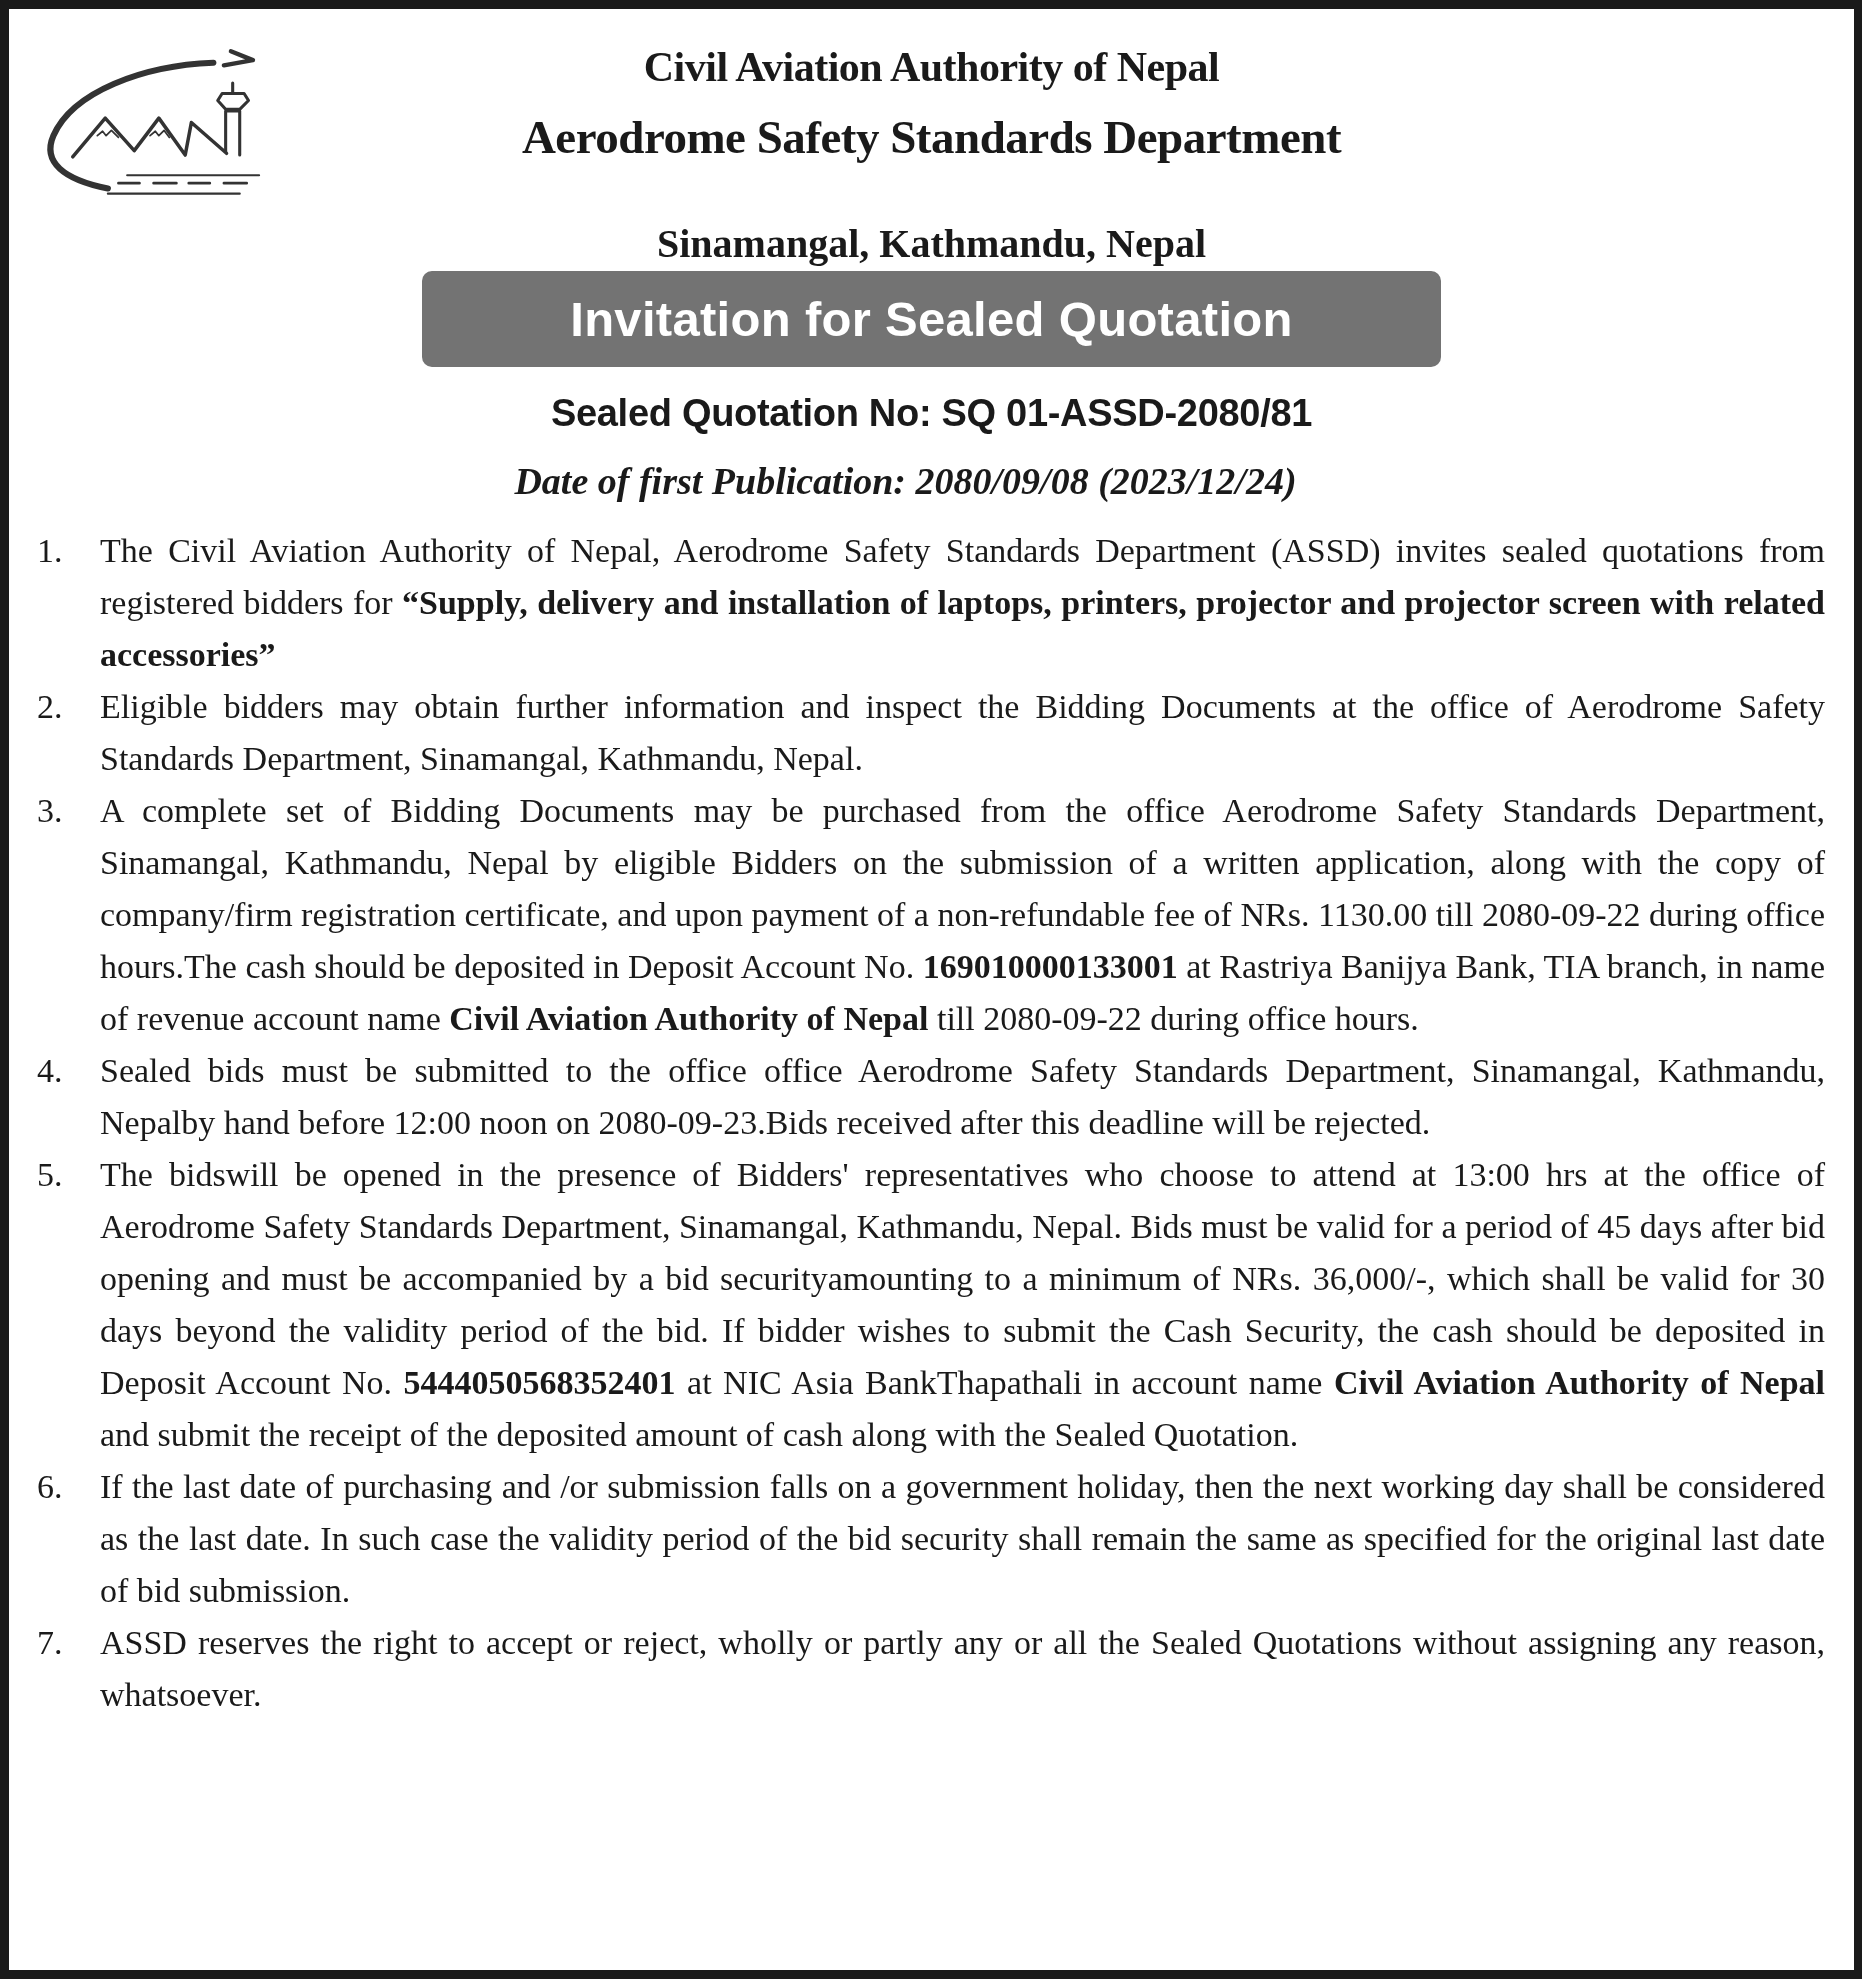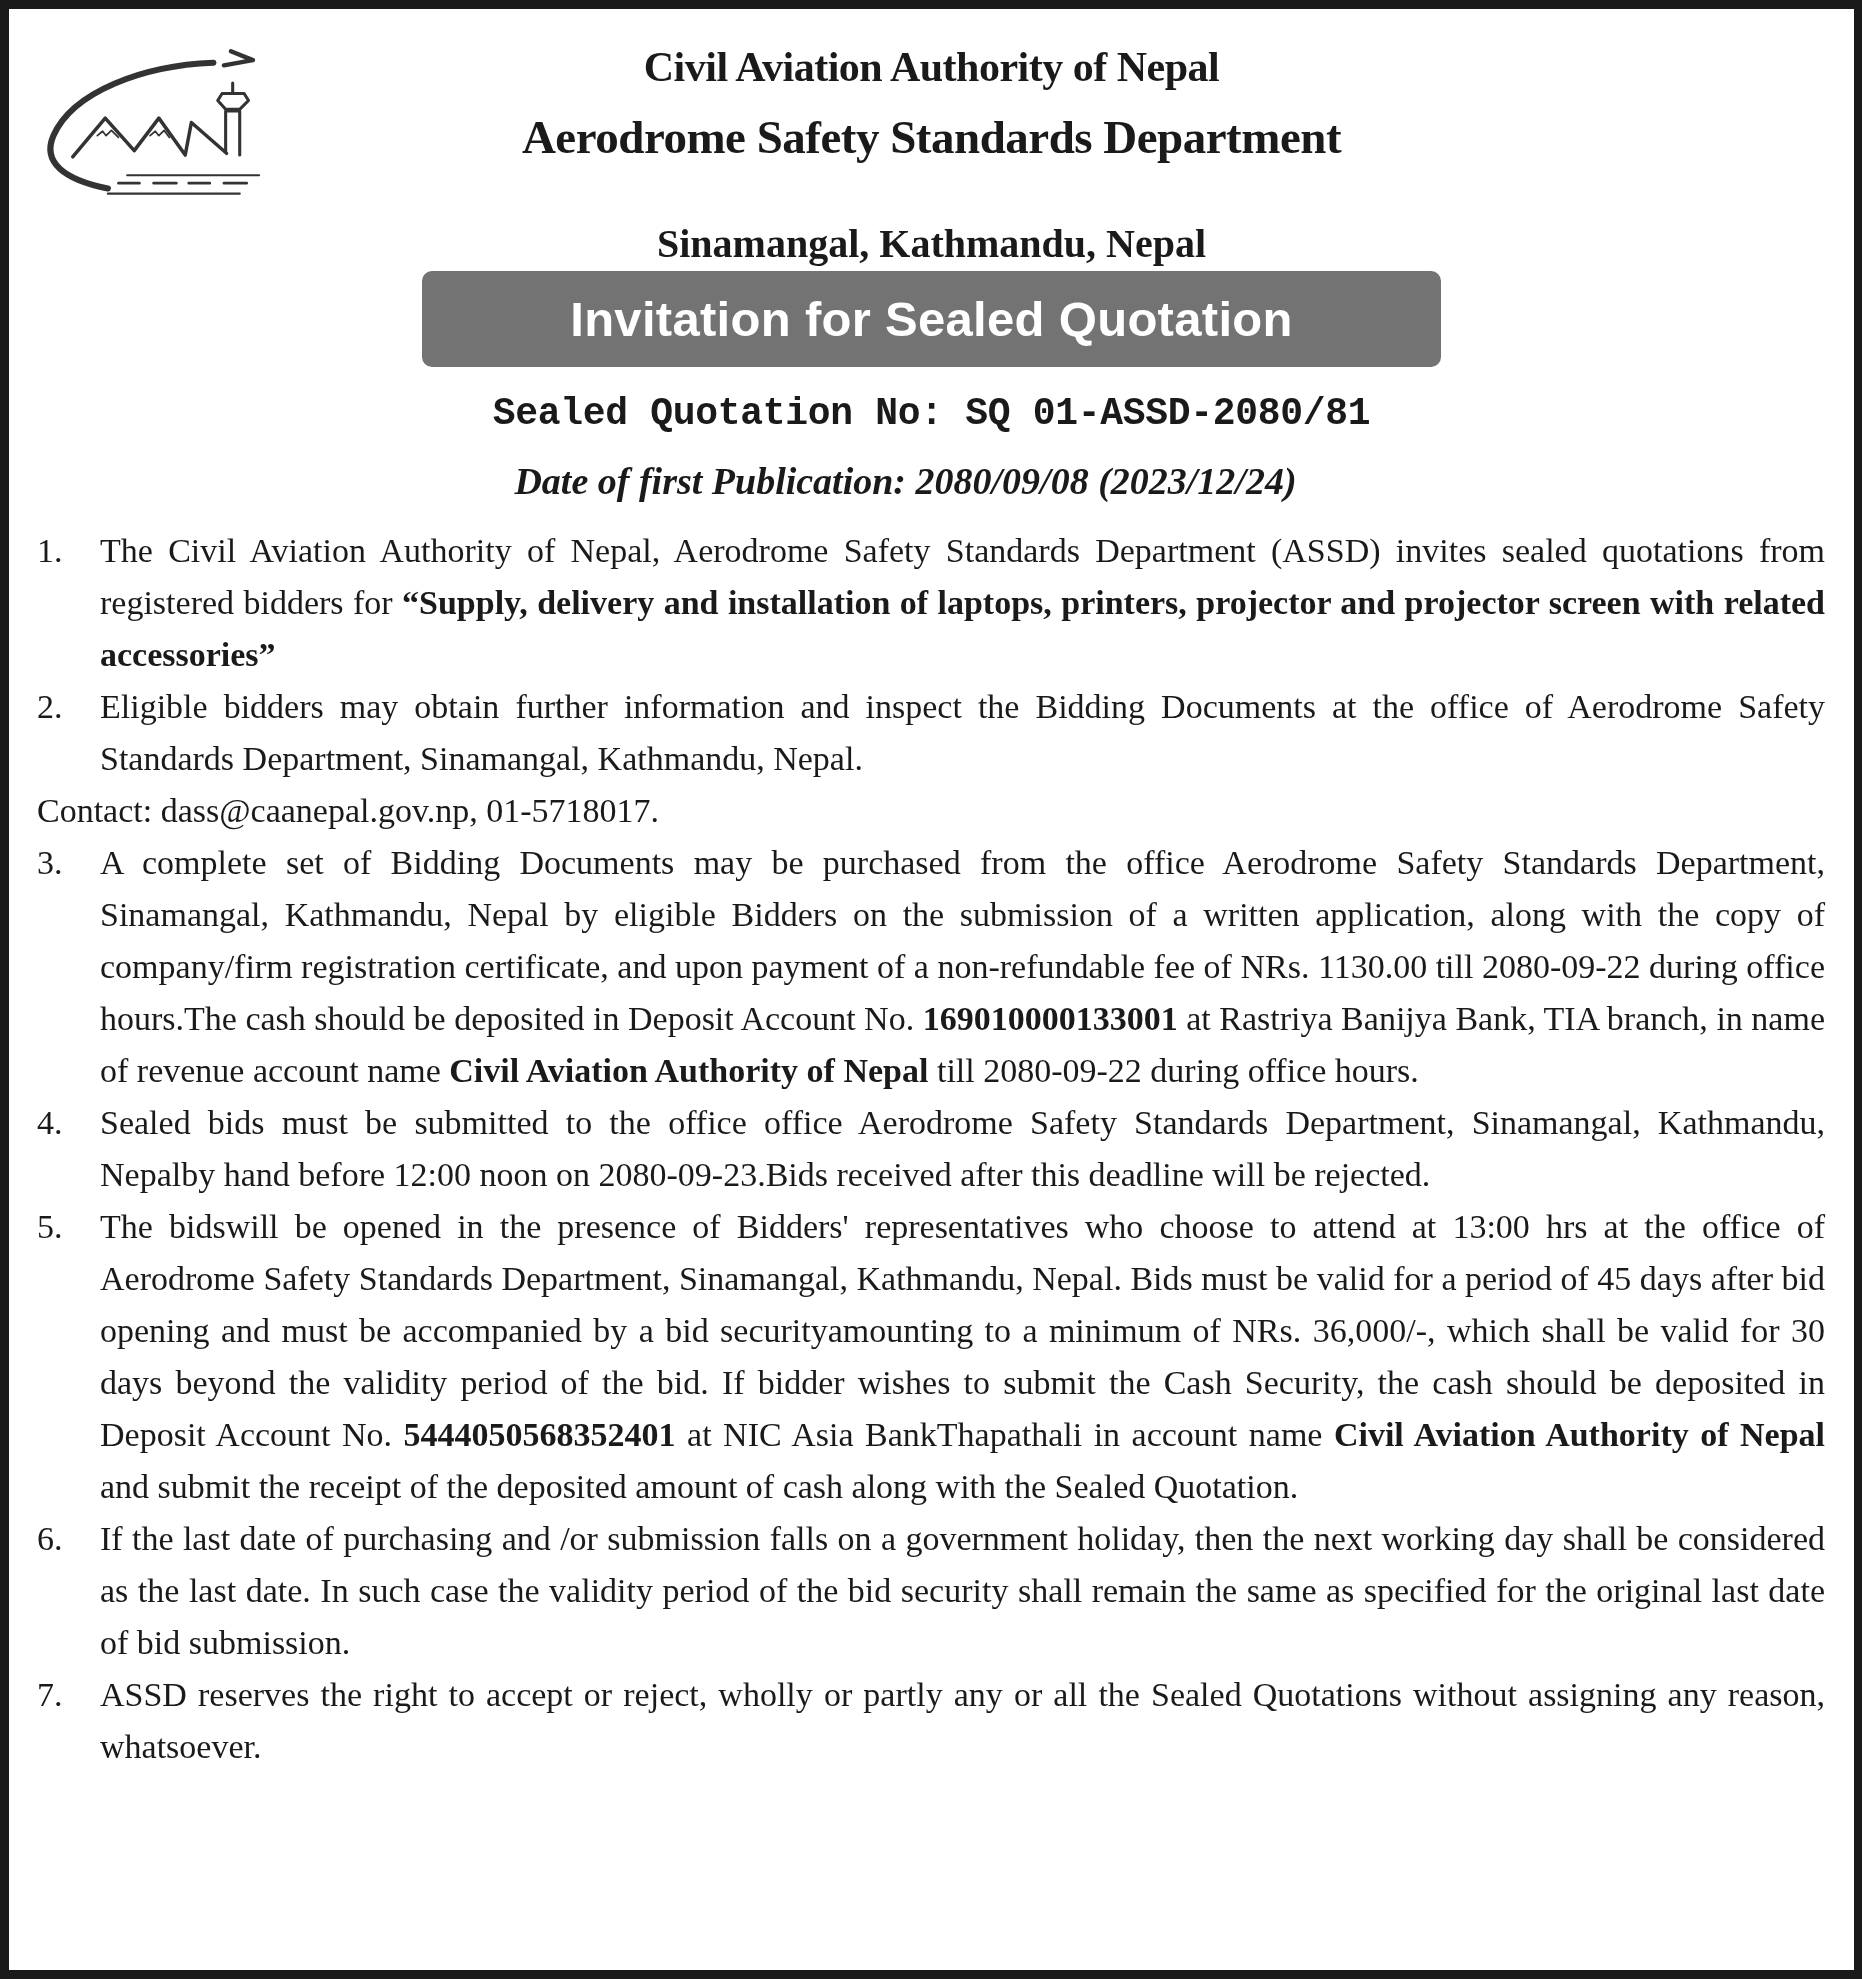--- a/index.html
+++ b/index.html
@@ -15,21 +15,21 @@
   .hdr2 { top: 110px; font-size: 47px; letter-spacing: -0.5px; }
   .hdr3 { top: 195px; font-size: 40px; margin-top: 25px; }
   .banner {
     position: absolute; left: 422px; top: 271px; width: 1019px; height: 96px;
     background: #737373; border-radius: 9.9px;
     display: flex; align-items: center; justify-content: center;
   }
   .banner span { color: #fff; font-family: "Liberation Sans", "DejaVu Sans", sans-serif;
                  font-weight: bold; font-size: 49px; letter-spacing: 0.3px; }
   .sqno { position: absolute; left: 0; width: 1863px; top: 392px; text-align: center;
-          font-family: Liberation Mono, monospace; font-weight: bold;
+          font-family: Liberation Sans, sans-serif; font-weight: bold;
           font-size: 38px; color: #1a1a1a; letter-spacing: -0.3px; }
   .pubdate { position: absolute; left: 0; width: 1811px; top: 459px; text-align: center;
              font-family: "Liberation Serif", "DejaVu Serif", serif; font-weight: bold; font-style: italic;
              font-size: 38px; color: #1a1a1a; }
   .body { position: absolute; left: 37px; top: 525px; width: 1788px;
           font-family: "Liberation Serif", "DejaVu Serif", serif; font-size: 34px;
           line-height: 52px; color: #1a1a1a; }
   .item { display: flex; align-items: flex-start; margin-bottom: 0; }
   .num { width: 63px; flex: 0 0 63px; }
   .txt { flex: 1; text-align: justify; text-align-last: left; }
@@ -72,23 +72,20 @@
 
 <div class="body">
   <div class="item">
     <div class="num">1.</div>
     <div class="txt"><span>The Civil Aviation Authority of Nepal, Aerodrome Safety Standards Department (ASSD) invites sealed quotations from registered bidders for </span><b>“Supply, delivery and installation of laptops, printers, projector and projector screen with related accessories”</b></div>
   </div>
   <div class="item">
     <div class="num">2.</div>
     <div class="txt"><span> Eligible bidders may obtain further information and inspect the Bidding Documents at the office of Aerodrome Safety Standards Department, Sinamangal, Kathmandu, Nepal.</span></div>
   </div>
-  <div class="item contact">
-    <div class="txt">Contact: dass@caanepal.gov.np, 01-5718017.</div>
-  </div>
   <div class="item">
     <div class="num">3.</div>
     <div class="txt"><span>A complete set of Bidding Documents may be purchased from the office Aerodrome Safety Standards Department, Sinamangal, Kathmandu, Nepal by eligible Bidders on the submission of a written application, along with the copy of company/firm registration certificate, and upon  payment of a non-refundable fee of NRs. 1130.00 till 2080-09-22 during office hours.The cash should be deposited in Deposit Account No. </span><b>169010000133001</b><span> at Rastriya Banijya Bank, TIA branch, in name of revenue account name </span><b>Civil Aviation Authority of Nepal</b><span> till 2080-09-22 during office hours.</span></div>
   </div>
   <div class="item">
     <div class="num">4.</div>
     <div class="txt"><span>Sealed bids must be submitted to the office office Aerodrome Safety Standards Department, Sinamangal, Kathmandu, Nepalby hand before 12:00 noon on 2080-09-23.Bids received after this deadline will be rejected.</span></div>
   </div>
   <div class="item">
     <div class="num">5.</div>

